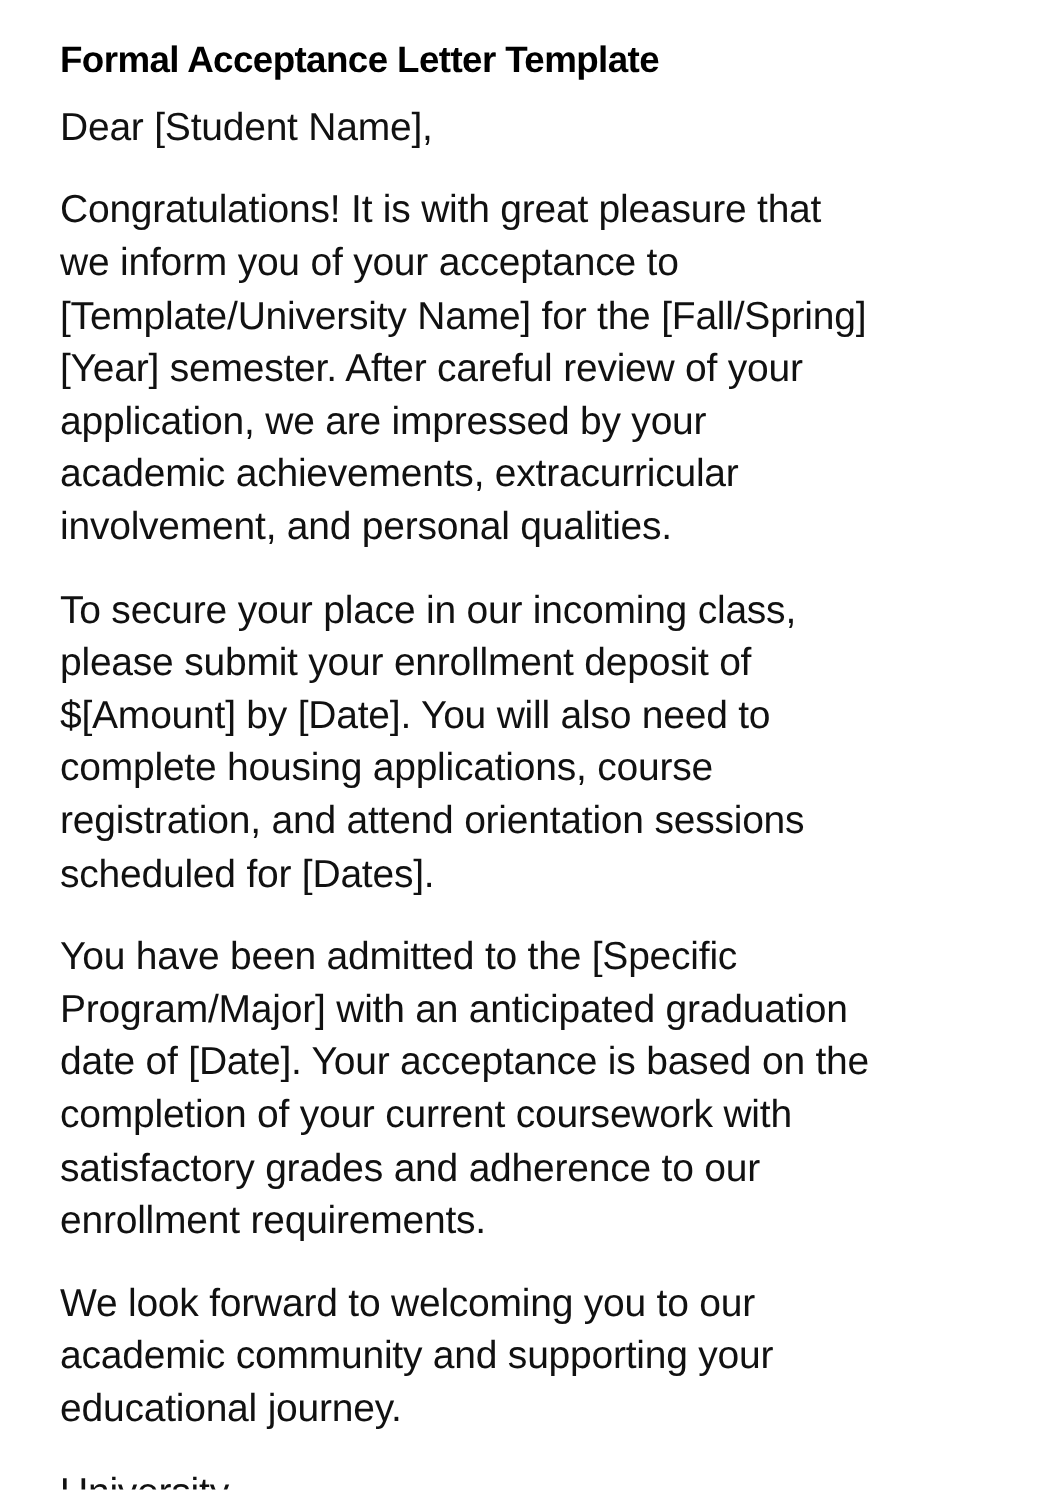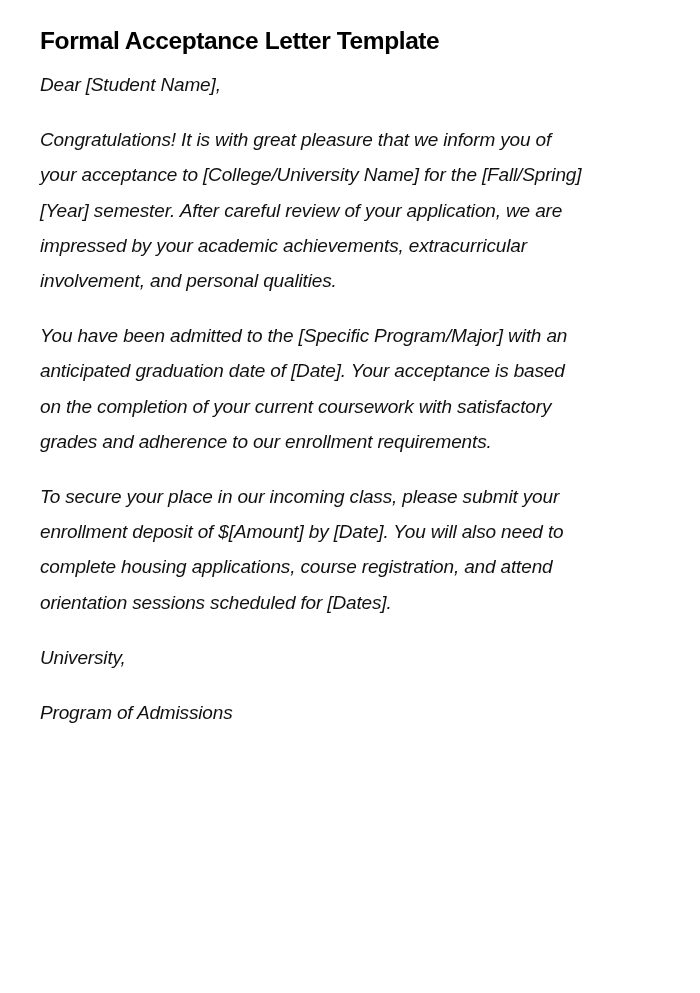--- a/index.html
+++ b/index.html
@@ -23,30 +23,30 @@
       font-family: "Liberation Sans", sans-serif;
       font-weight: bold;
       font-size: 24.5px;
       letter-spacing: -0.4px;
       line-height: 34px;
       margin: 0 0 9px 0;
       color: #000000;
     }
     p {
       margin: 0 0 20px 0;
-      font-size: 19px;
+      font-size: 26px;
       line-height: 35.2px;
       letter-spacing: -0.15px;
-      font-style: italic;
     }
   </style>
 </head>
 <body>
 
 <div class="page">
   <h1 class="title">Formal Acceptance Letter Template</h1>
   <p>Dear [Student Name],</p>
-  <p>Congratulations! It is with great pleasure that we inform you of your acceptance to [College/University Name] for the [Fall/Spring] [Year] semester. After careful review of your application, we are impressed by your academic achievements, extracurricular involvement, and personal qualities.</p>
+  <p>Congratulations! It is with great pleasure that we inform you of your acceptance to [Template/University Name] for the [Fall/Spring] [Year] semester. After careful review of your application, we are impressed by your academic achievements, extracurricular involvement, and personal qualities.</p>
+  <p>To secure your place in our incoming class, please submit your enrollment deposit of $[Amount] by [Date]. You will also need to complete housing applications, course registration, and attend orientation sessions scheduled for [Dates].</p>
   <p>You have been admitted to the [Specific Program/Major] with an anticipated graduation date of [Date]. Your acceptance is based on the completion of your current coursework with satisfactory grades and adherence to our enrollment requirements.</p>
-  <p>To secure your place in our incoming class, please submit your enrollment deposit of $[Amount] by [Date]. You will also need to complete housing applications, course registration, and attend orientation sessions scheduled for [Dates].</p>
+  <p>We look forward to welcoming you to our academic community and supporting your educational journey.</p>
   <p>University,</p>
   <p>Program of Admissions</p>
 </div>
 
 </body></html>

